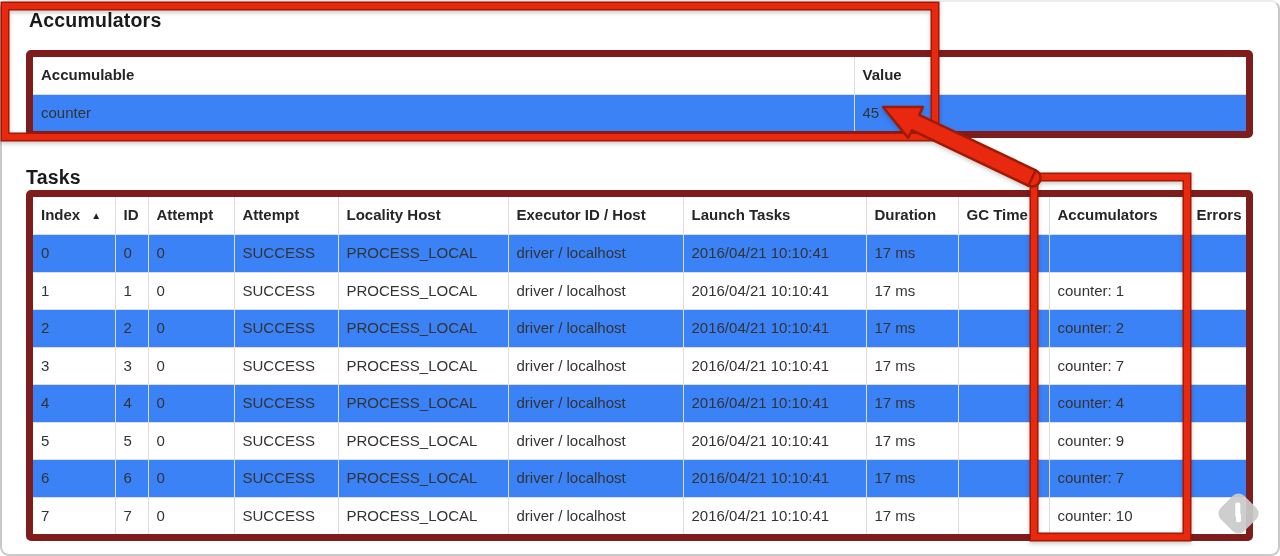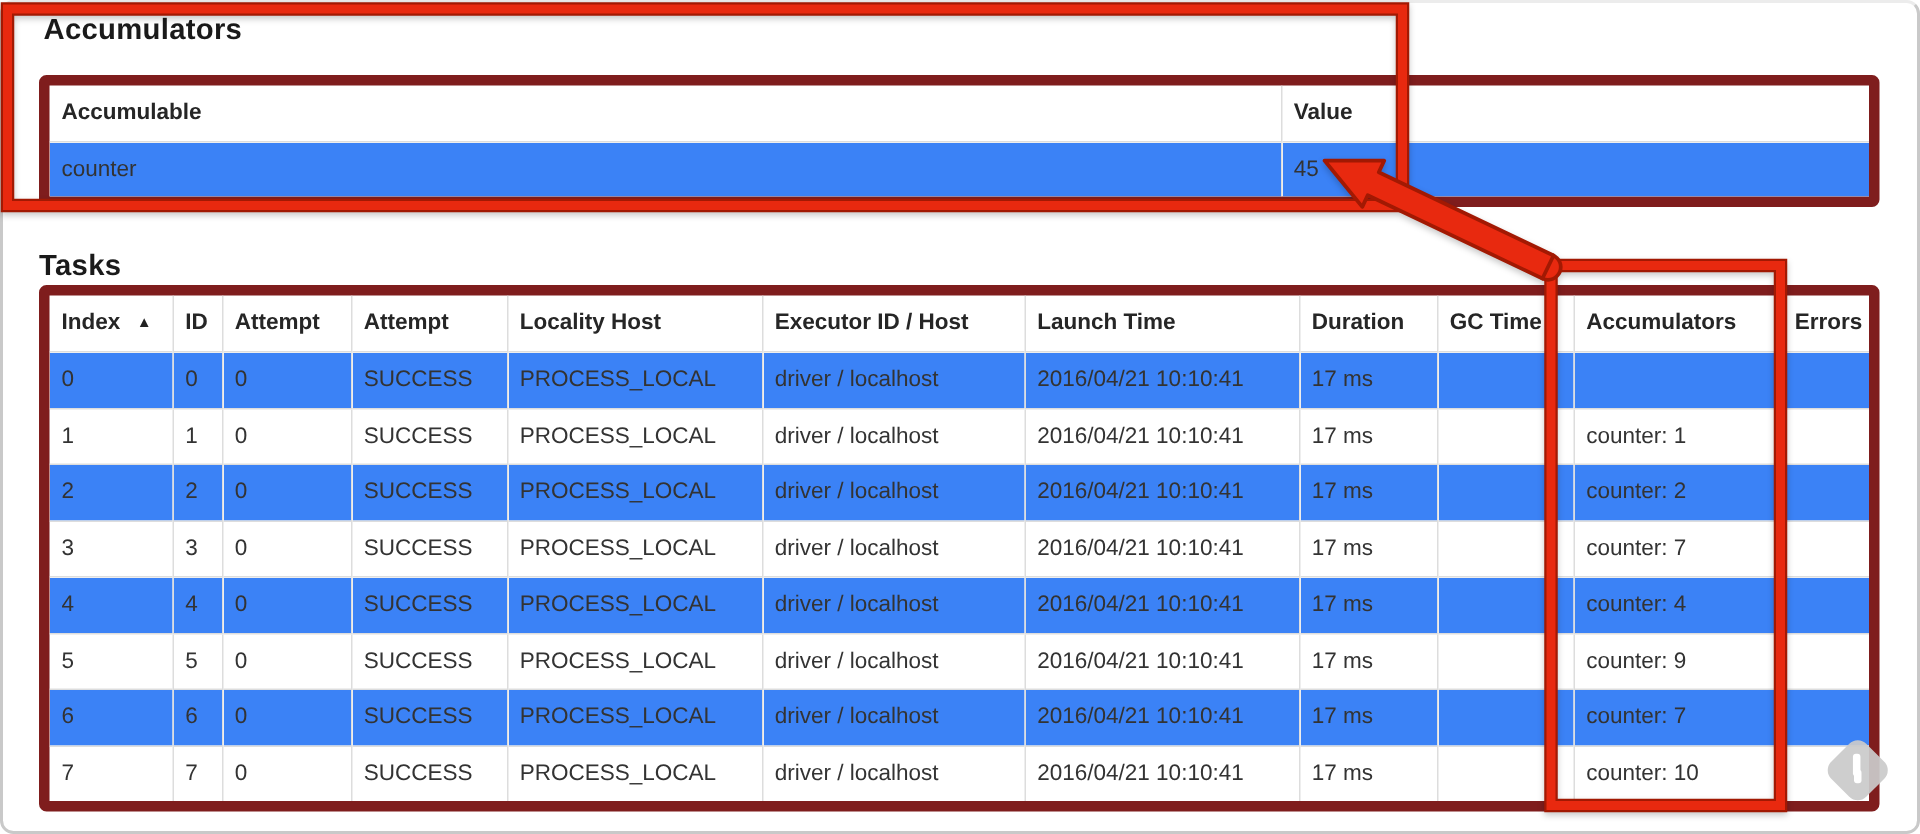--- a/index.html
+++ b/index.html
@@ -95,21 +95,21 @@
         <col style="width:72px">
     </colgroup>
     <thead>
       <tr>
         <th><span>Index</span><span class="sort">▲</span></th>
         <th>ID</th>
         <th>Attempt</th>
         <th>Attempt</th>
         <th>Locality Host</th>
         <th>Executor ID / Host</th>
-        <th>Launch Time</th>
+        <th>Launch Tasks</th>
         <th>Duration</th>
         <th>GC Time</th>
         <th>Accumulators</th>
         <th>Errors</th>
       </tr>
     </thead>
     <tbody>
       <tr class="striped">
         <td>0</td>
         <td>0</td>

